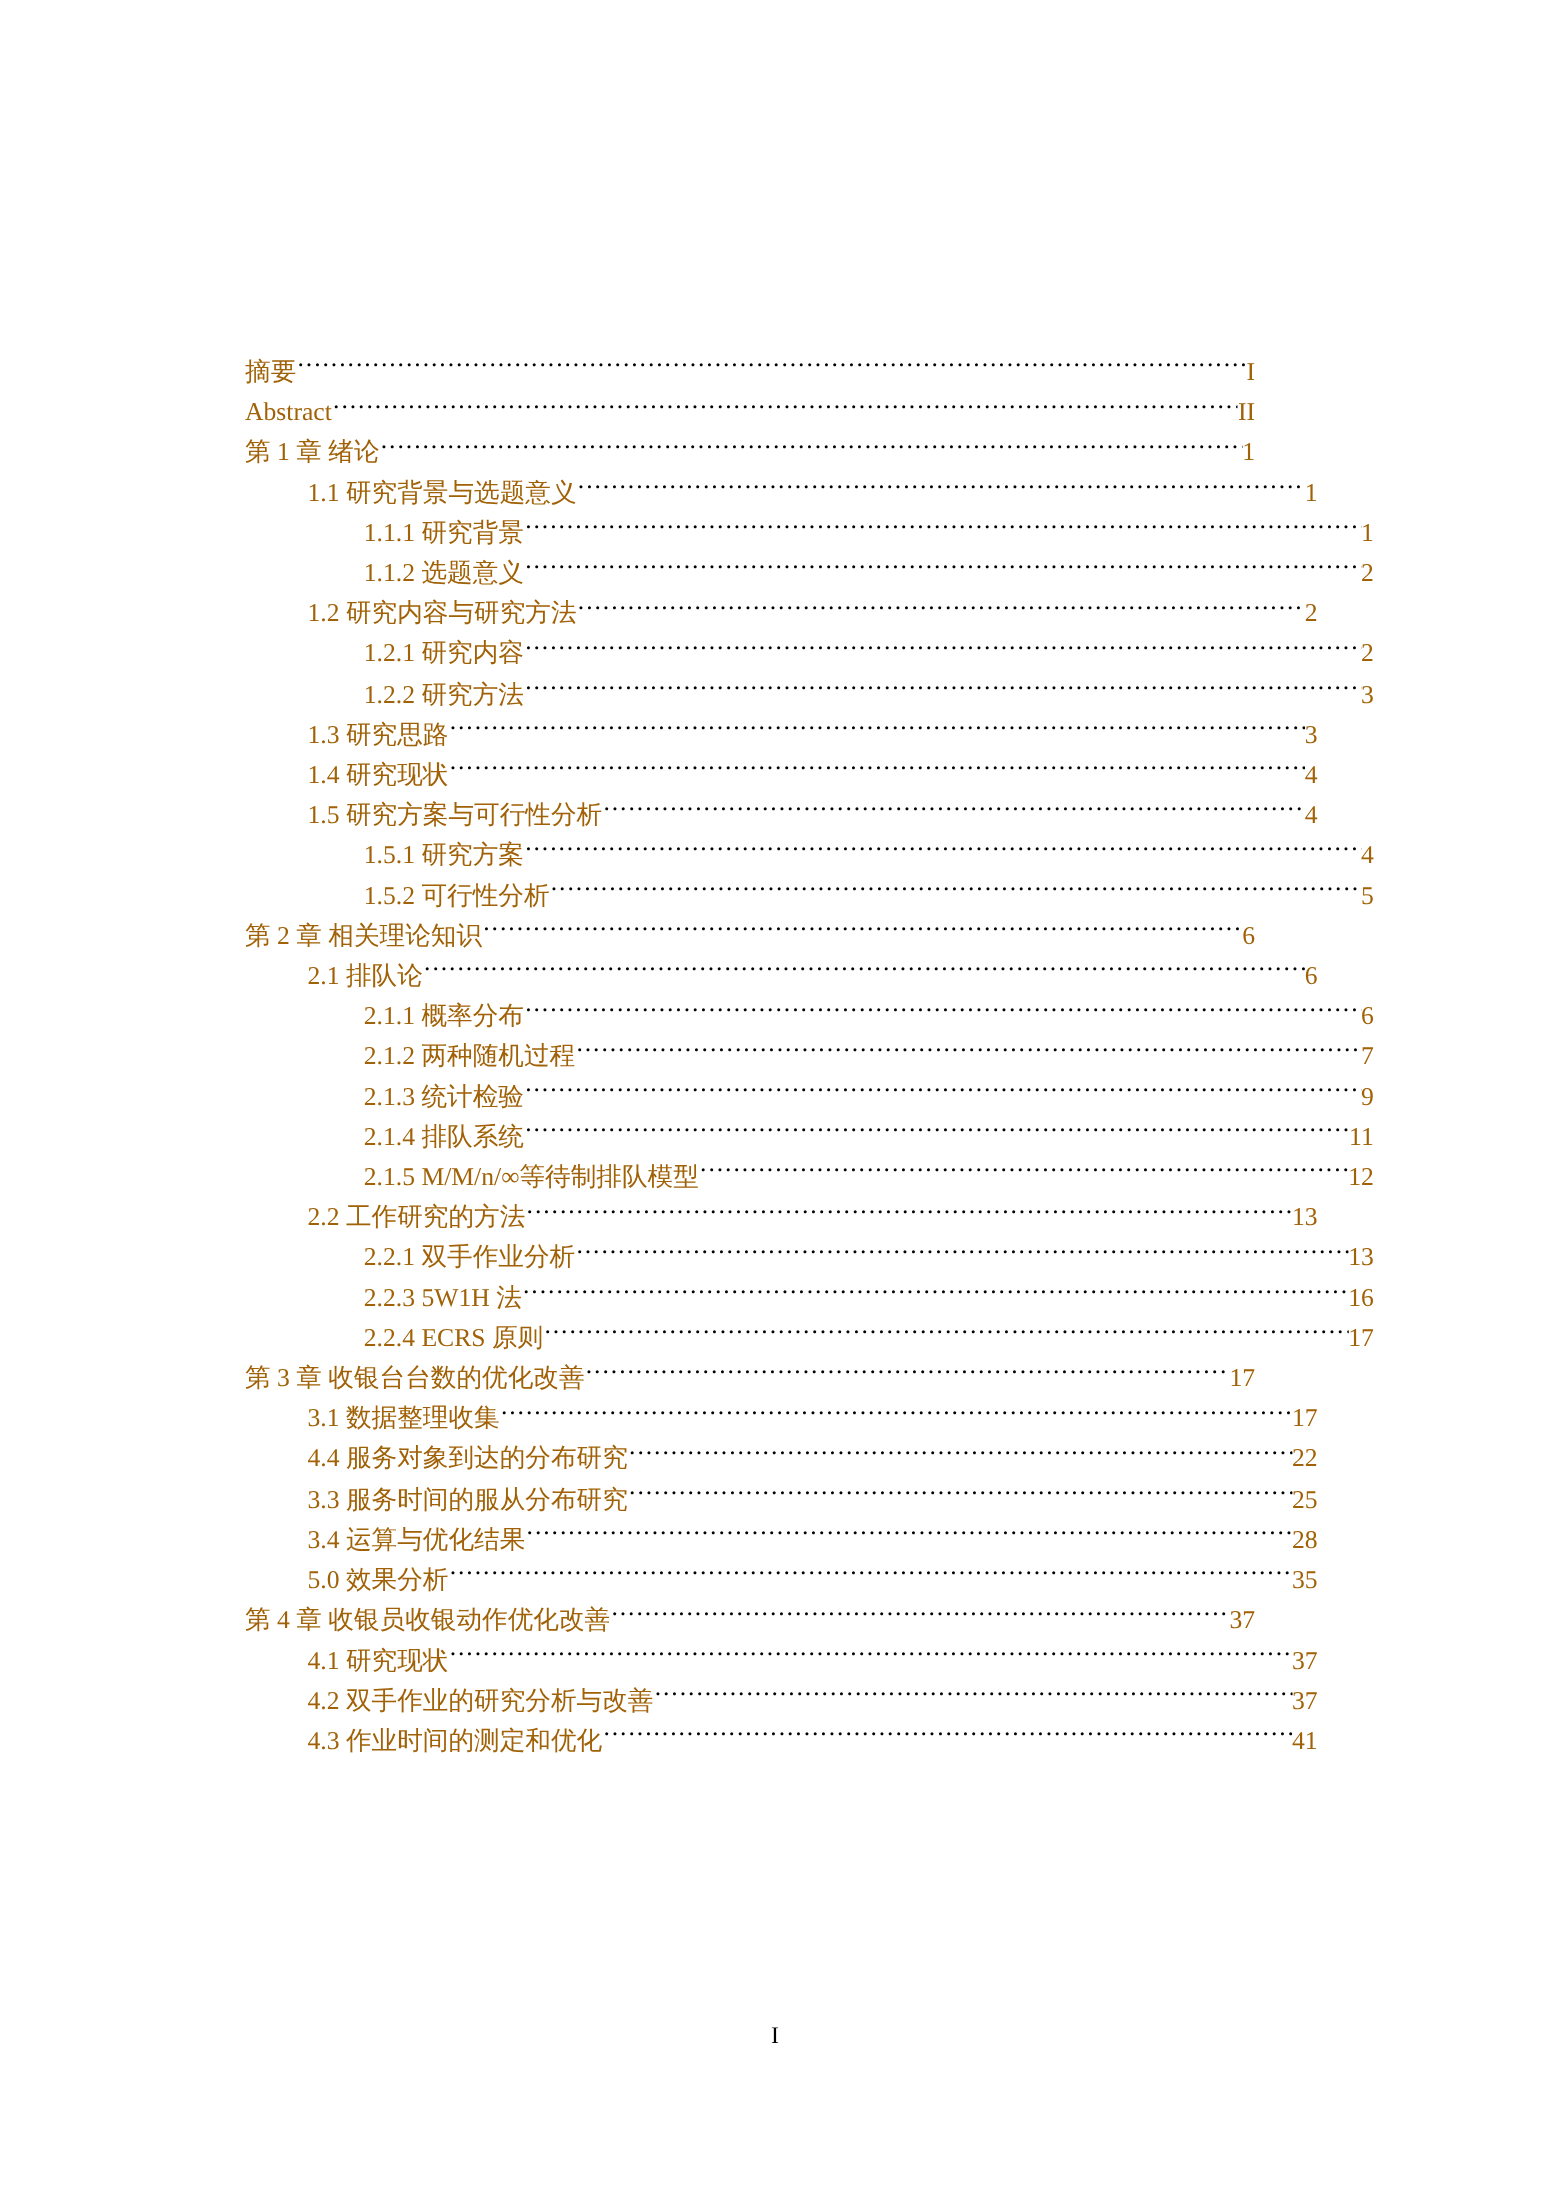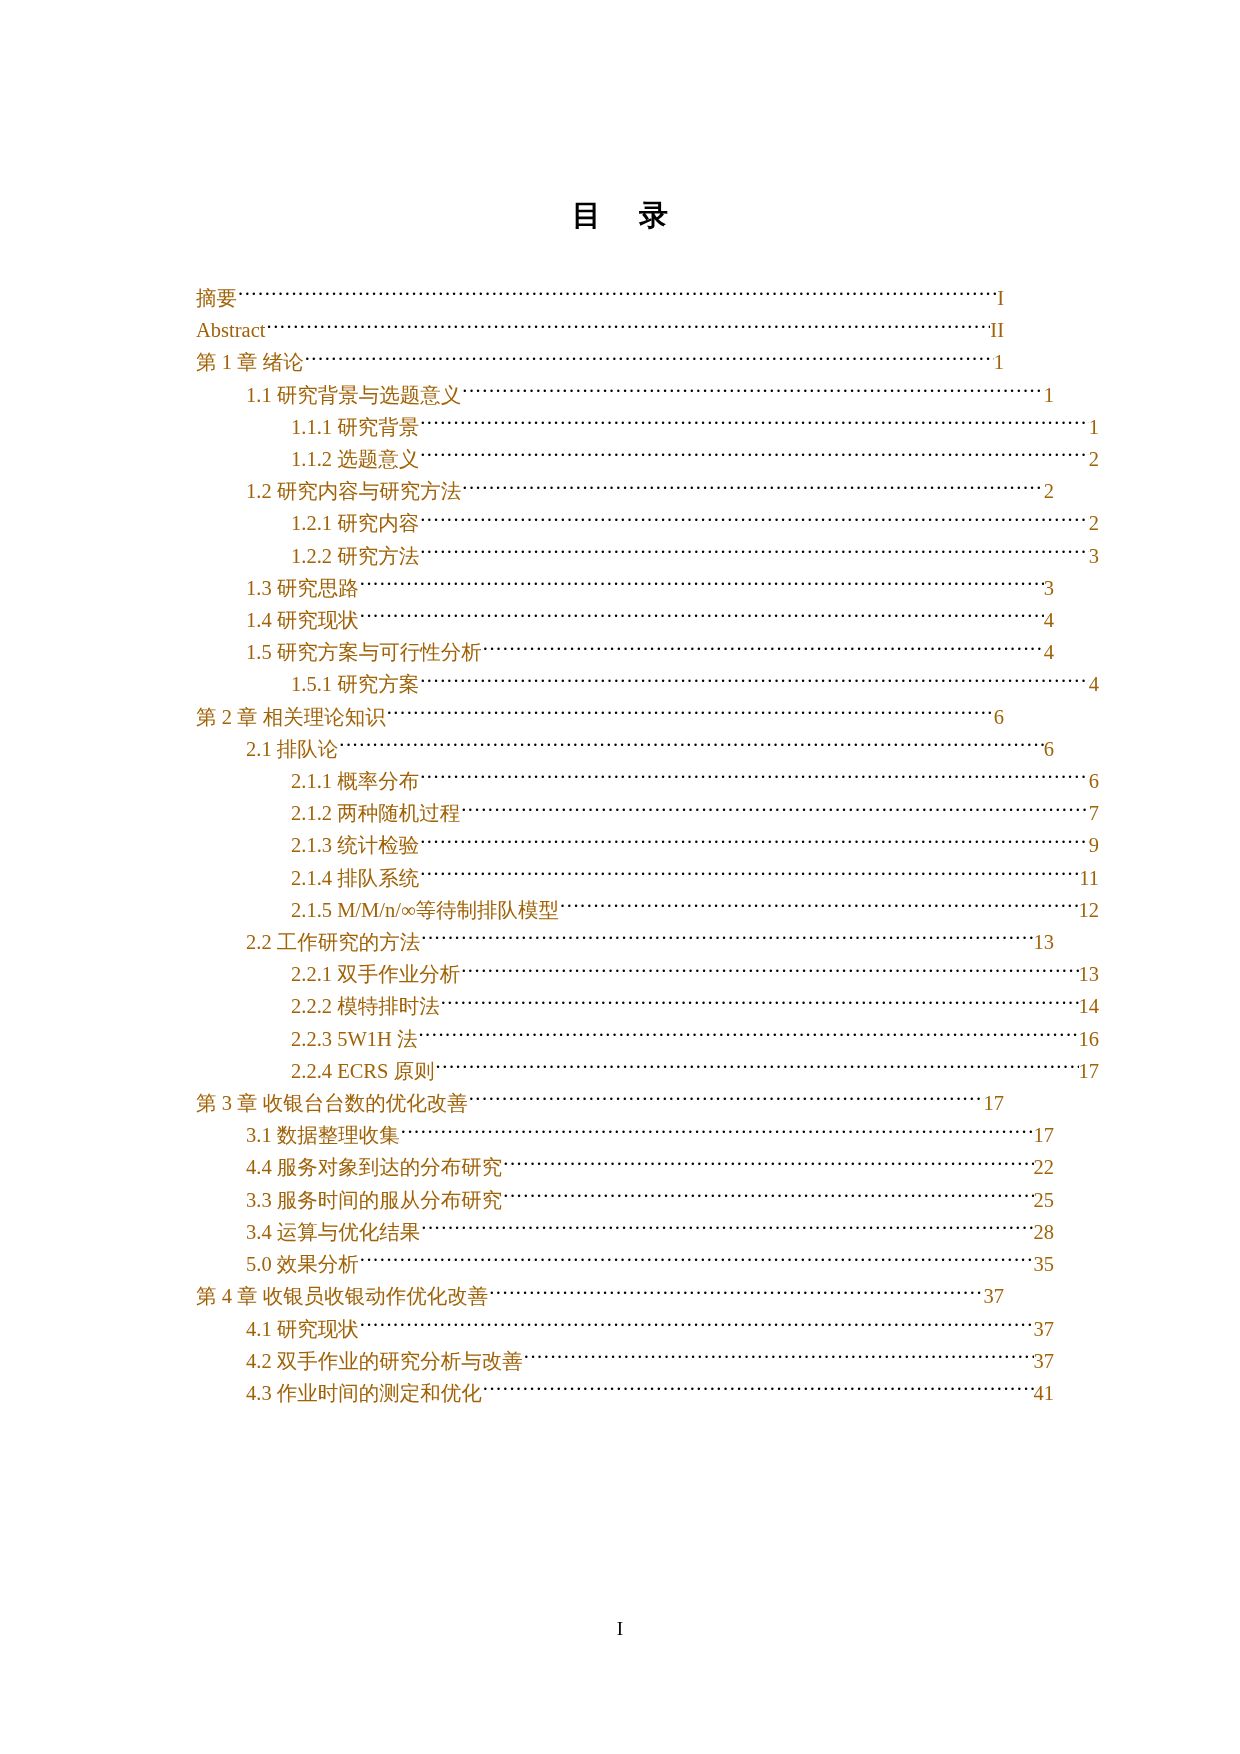--- a/index.html
+++ b/index.html
@@ -100,21 +100,20 @@
     text-align: center;
     font-size: 19px;
     color: #000000;
   }
 </style>
 </head>
 <body>
 
 <div class="page">
 
-  <div class="toc-title">目  录</div>
 
   <div class="toc" id="toc-list">
       <div class="toc-entry lvl0">
         <span class="label">摘要</span>
         <span class="leader"></span>
         <span class="pageno">I</span>
       </div>
       <div class="toc-entry lvl0">
         <span class="label">Abstract</span>
         <span class="leader"></span>
@@ -168,20 +167,25 @@
       <div class="toc-entry lvl1">
         <span class="label">1.5 研究方案与可行性分析</span>
         <span class="leader"></span>
         <span class="pageno">4</span>
       </div>
       <div class="toc-entry lvl2">
         <span class="label">1.5.1 研究方案</span>
         <span class="leader"></span>
         <span class="pageno">4</span>
       </div>
+      <div class="toc-entry lvl2">
+        <span class="label">1.5.2 可行性分析</span>
+        <span class="leader"></span>
+        <span class="pageno">5</span>
+      </div>
       <div class="toc-entry lvl0">
         <span class="label">第 2 章  相关理论知识</span>
         <span class="leader"></span>
         <span class="pageno">6</span>
       </div>
       <div class="toc-entry lvl1">
         <span class="label">2.1 排队论</span>
         <span class="leader"></span>
         <span class="pageno">6</span>
       </div>
@@ -214,25 +218,20 @@
         <span class="label">2.2 工作研究的方法</span>
         <span class="leader"></span>
         <span class="pageno">13</span>
       </div>
       <div class="toc-entry lvl2">
         <span class="label">2.2.1 双手作业分析</span>
         <span class="leader"></span>
         <span class="pageno">13</span>
       </div>
       <div class="toc-entry lvl2">
-        <span class="label">2.2.2 模特排时法</span>
-        <span class="leader"></span>
-        <span class="pageno">14</span>
-      </div>
-      <div class="toc-entry lvl2">
         <span class="label">2.2.3 5W1H 法</span>
         <span class="leader"></span>
         <span class="pageno">16</span>
       </div>
       <div class="toc-entry lvl2">
         <span class="label">2.2.4 ECRS 原则</span>
         <span class="leader"></span>
         <span class="pageno">17</span>
       </div>
       <div class="toc-entry lvl0">

